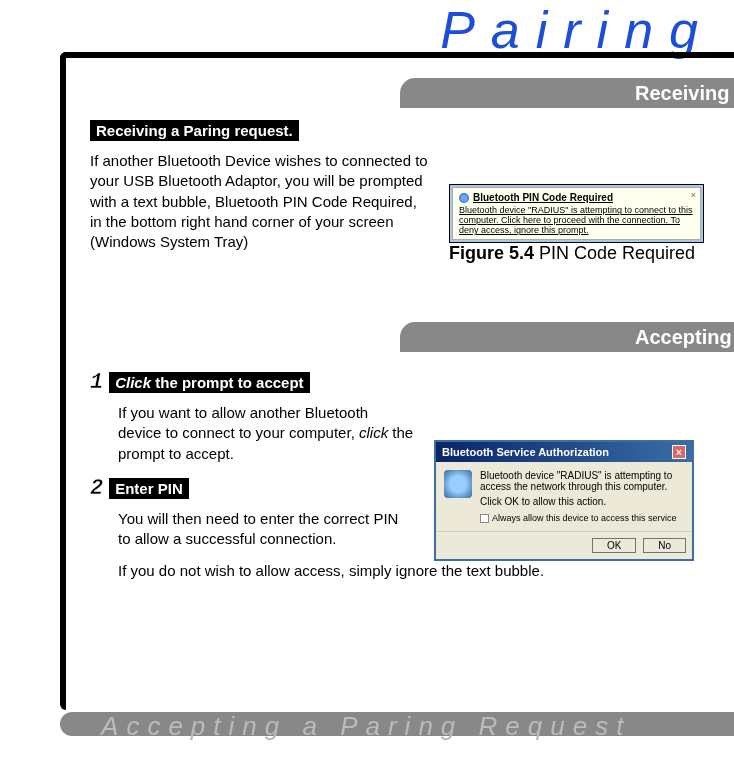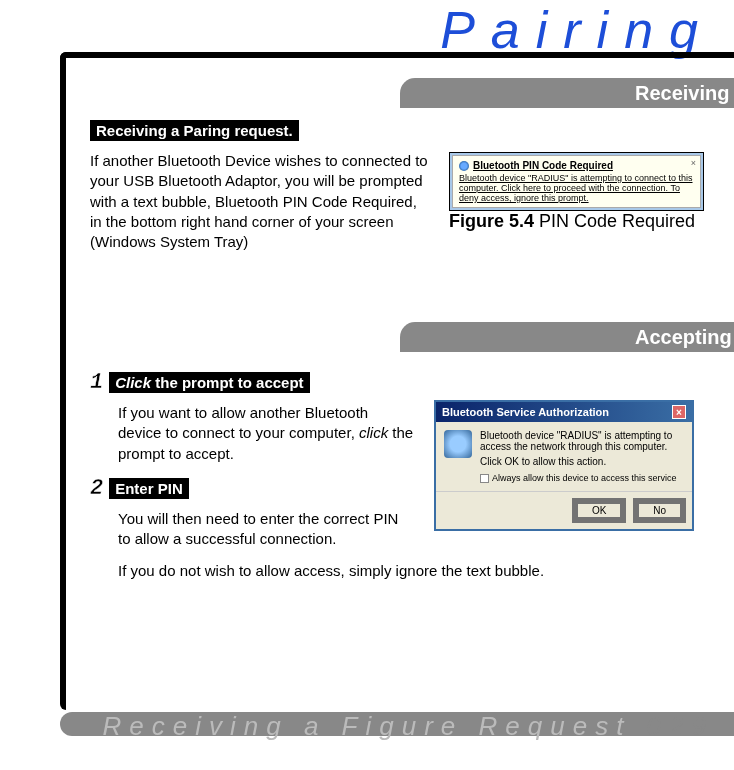--- a/index.html
+++ b/index.html
@@ -66,21 +66,21 @@
     margin-bottom: 10px;
   }
   .black-label .italic { font-style: italic; }
   .body-text {
     font-size: 15px;
     line-height: 1.35;
     color: #000;
     margin-bottom: 12px;
   }
   .body-text .italic { font-style: italic; }
-  .twocol { display: flex; gap: 20px; align-items: center; }
+  .twocol { display: flex; gap: 20px; align-items: flex-end; }
   .leftcol { flex: 1; }
   .rightcol { width: 255px; flex-shrink: 0; }
   .figure-box {
     border: 1px solid #000;
     background: #a8c8e8;
     padding: 2px;
     position: relative;
   }
   .bubble {
     background: #fffff0;
@@ -172,21 +172,21 @@
     flex-shrink: 0;
   }
   .dialog-buttons {
     padding: 6px;
     text-align: right;
     border-top: 1px solid #ccc;
   }
   .dialog-btn {
     display: inline-block;
     background: #ece9d8;
-    border: 6px solid #737373;
+    border: 1px solid #737373;
     padding: 1px 14px;
     font-size: 10px;
     margin-left: 4px;
   }
   .checkbox-row { font-size: 9px; margin-top: 6px; }
   .checkbox-box {
     display: inline-block;
     width: 9px; height: 9px;
     border: 1px solid #888;
     background: #fff;
@@ -288,14 +288,14 @@
           <span class="dialog-btn">No</span>
         </div>
       </div>
     </div>
   </div>
   <p class="body-text indented">If you do not wish to allow access, simply ignore the text bubble.</p>
 </div>
 
 <div class="footer-bar"></div>
 <div class="footer-text">
-  <span>Receiving a Figure Request </span><span class="pagenum">029</span>
+  <span>Accepting a Paring Request </span><span class="pagenum">029</span>
 </div>
 
 </body></html>

